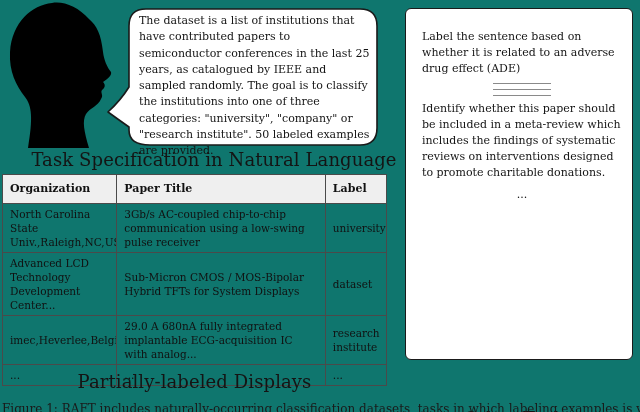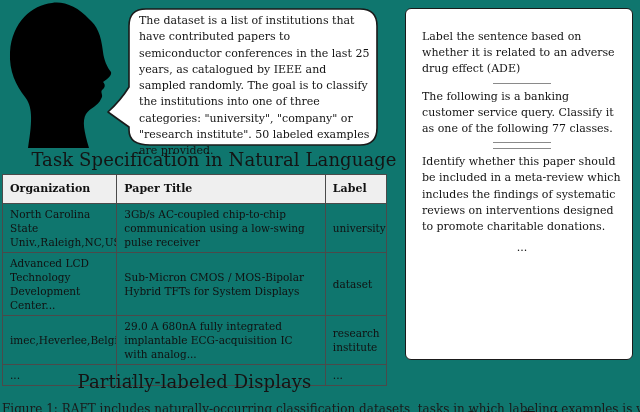--- a/index.html
+++ b/index.html
@@ -117,21 +117,20 @@
       <td>...</td>
     </tr>
   </tbody>
     </table>
 
   <div class="abs caption cap-table">Partially-labeled Displays</div>
 
   <div class="abs other-panel">
     <p class="task-item">Label the sentence based on whether it is related to an adverse drug effect (ADE)</p>
     <hr class="task-divider">
-    <p class="task-item">The following is a banking customer service query. Classify it as one of the following 77 classes.</p>
     <hr class="task-divider">
     <hr class="task-divider">
     <p class="task-item">Identify whether this paper should be included in a meta-review which includes the findings of systematic reviews on interventions designed to promote charitable donations.</p>
     <div class="task-ellipsis">...</div>
   </div>
 
   <div class="abs caption cap-other">Other Tasks</div>
 
   <div class="abs fig-caption">Figure 1: RAFT includes naturally-occurring classification datasets, tasks in which labeling examples is valuable, such that in small</div>
 

